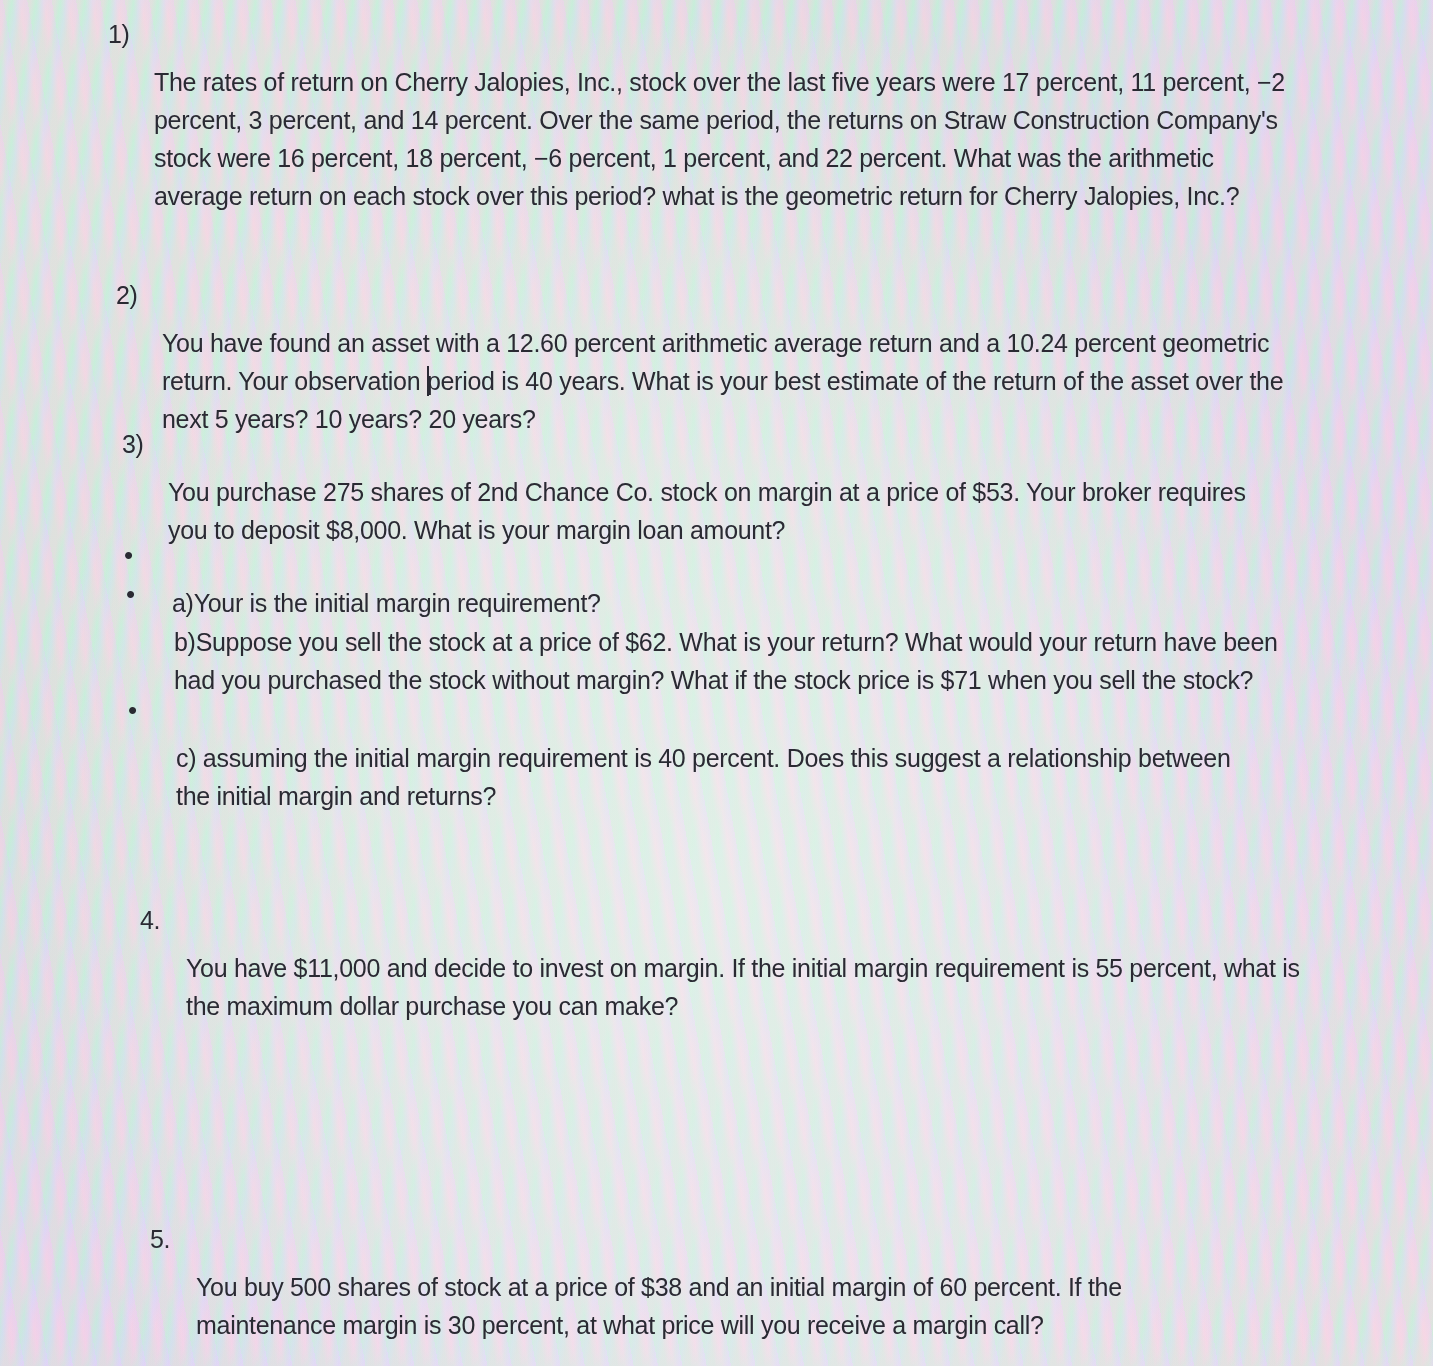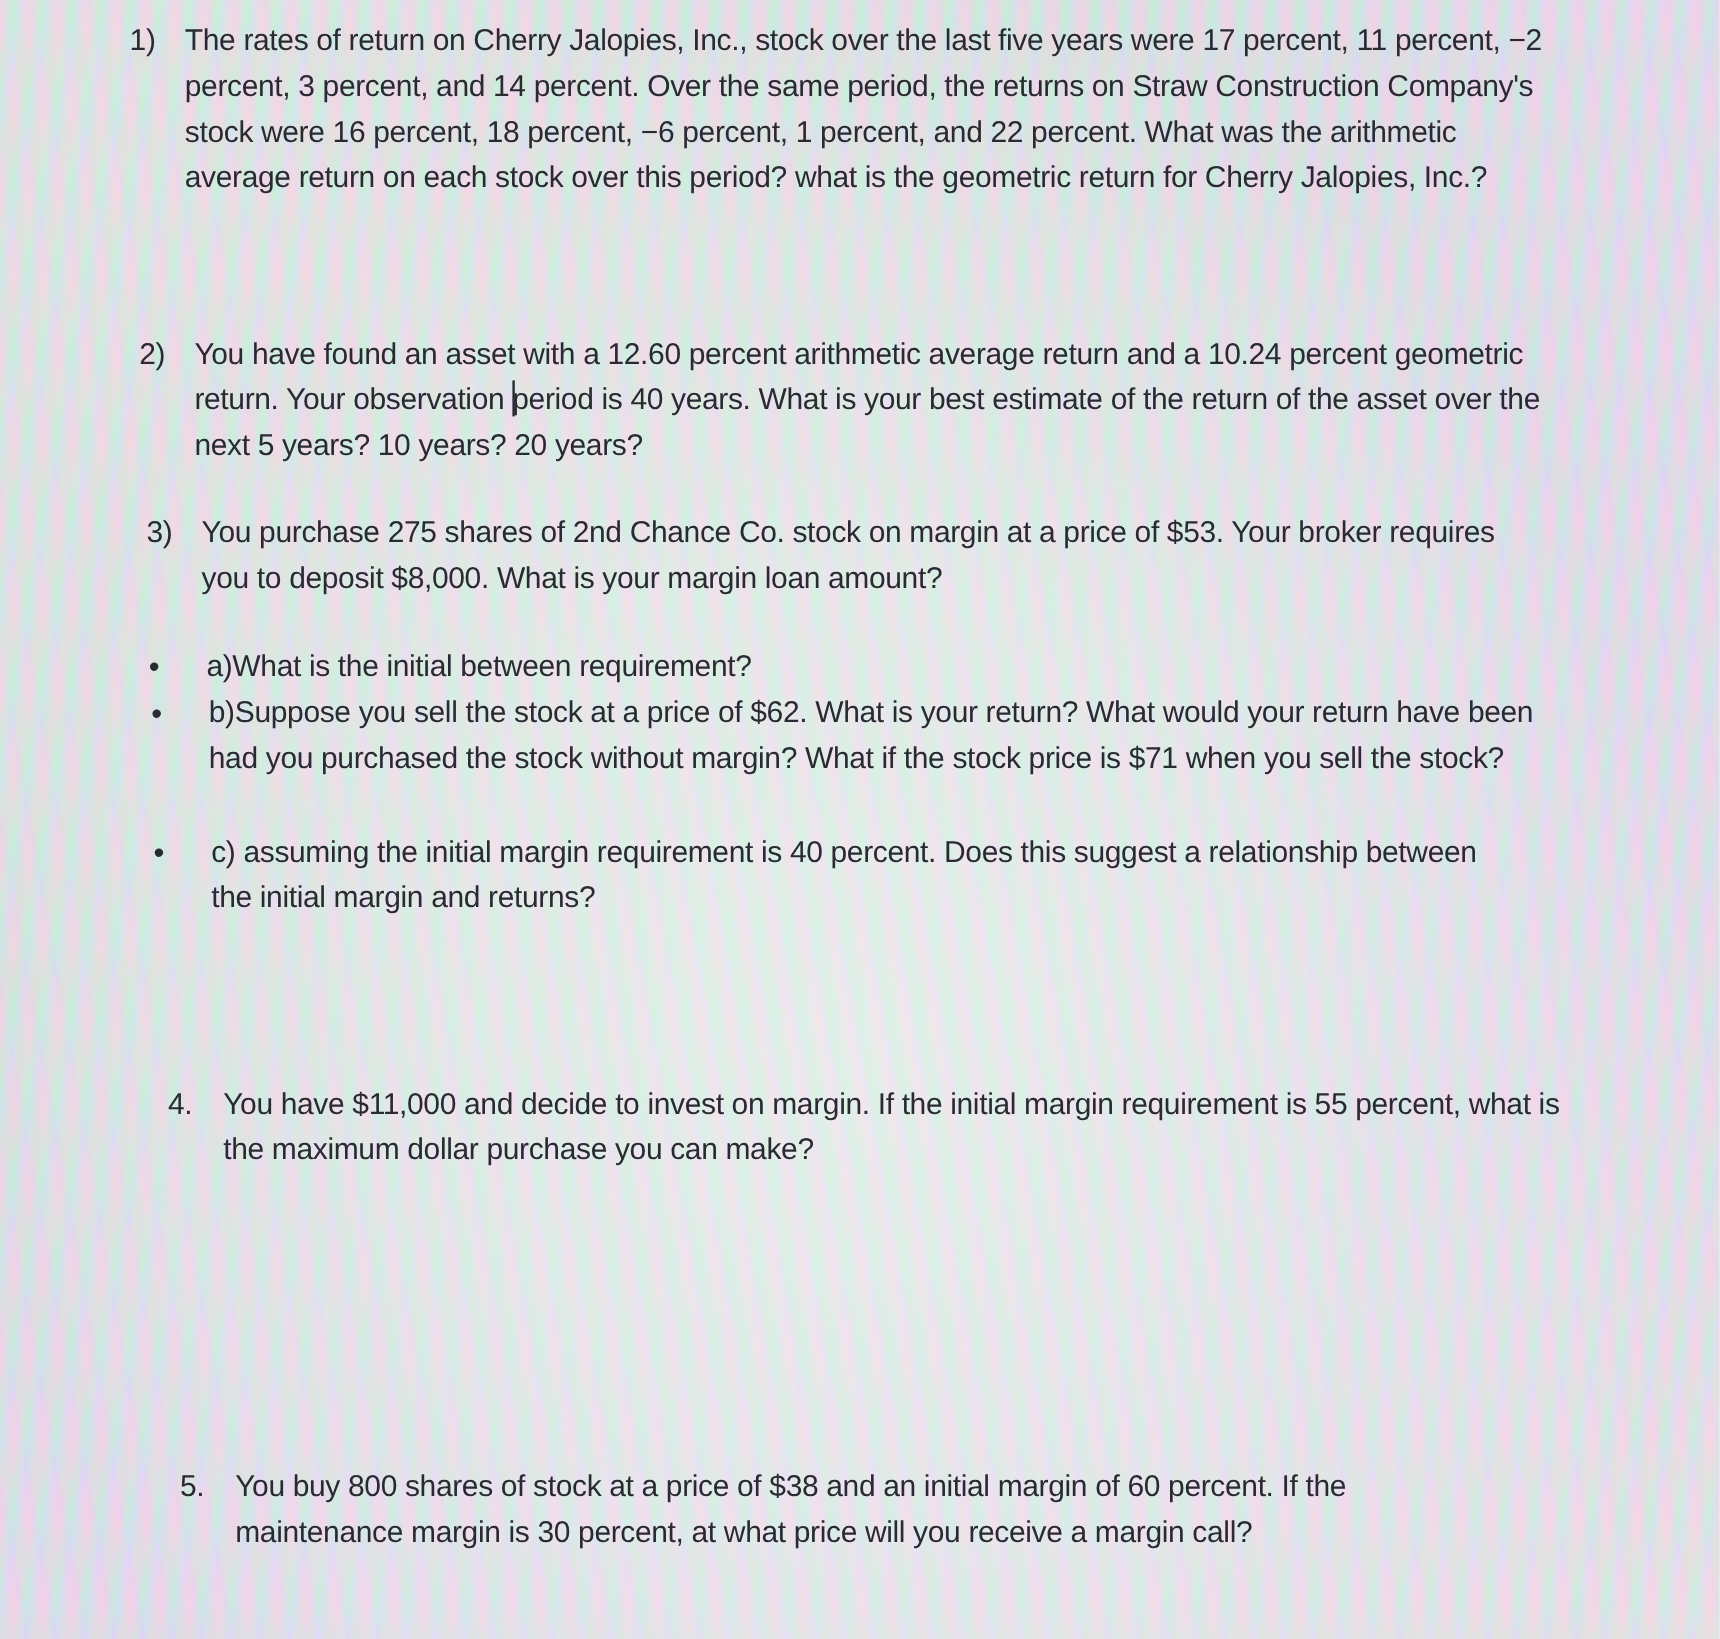--- a/index.html
+++ b/index.html
@@ -36,20 +36,21 @@
       position: absolute;
       display: flex;
     }
     .num {
       width: 46px;
       flex-shrink: 0;
       font-weight: normal;
     }
     .qtext {
       flex: 1;
+      margin-top: 48px;
     }
     .bullet-row {
       position: absolute;
       display: flex;
     }
     .bullet-dot {
       width: 48px;
       flex-shrink: 0;
       font-size: 26px;
     }
@@ -80,36 +81,36 @@
     <span class="qtext"><span>You have found an asset with a 12.60 percent arithmetic average return and a 10.24 percent geometric return. Your observation </span><span class="cursor-icon"></span><span>period is 40 years. What is your best estimate of the return of the asset over the next 5 years? 10 years? 20 years?</span></span>
   </div>
 
   <div class="q" style="left:122px; top:425px; width:1140px;">
     <span class="num">3)</span>
     <span class="qtext">You purchase 275 shares of 2nd Chance Co. stock on margin at a price of $53. Your broker requires you to deposit $8,000. What is your margin loan amount?</span>
   </div>
 
   <div class="bullet-row" style="left:124px; top:536px; width:1150px;">
     <span class="bullet-dot">•</span>
-    <span class="qtext">a)What is the initial between requirement?</span>
+    <span class="qtext">a)Your is the initial margin requirement?</span>
   </div>
 
   <div class="bullet-row" style="left:126px; top:575px; width:1160px;">
     <span class="bullet-dot">•</span>
     <span class="qtext">b)Suppose you sell the stock at a price of $62. What is your return? What would your return have been had you purchased the stock without margin? What if the stock price is $71 when you sell the stock?</span>
   </div>
 
   <div class="bullet-row" style="left:128px; top:691px; width:1120px;">
     <span class="bullet-dot">•</span>
     <span class="qtext">c) assuming the initial margin requirement is 40 percent. Does this suggest a relationship between the initial margin and returns?</span>
   </div>
 
   <div class="q" style="left:140px; top:901px; width:1190px;">
     <span class="num">4.</span>
     <span class="qtext">You have $11,000 and decide to invest on margin. If the initial margin requirement is 55 percent, what is the maximum dollar purchase you can make?</span>
   </div>
 
   <div class="q" style="left:150px; top:1220px; width:1050px;">
     <span class="num">5.</span>
-    <span class="qtext">You buy 800 shares of stock at a price of $38 and an initial margin of 60 percent. If the maintenance margin is 30 percent, at what price will you receive a margin call?</span>
+    <span class="qtext">You buy 500 shares of stock at a price of $38 and an initial margin of 60 percent. If the maintenance margin is 30 percent, at what price will you receive a margin call?</span>
   </div>
 
 </div>
 
 </body></html>

